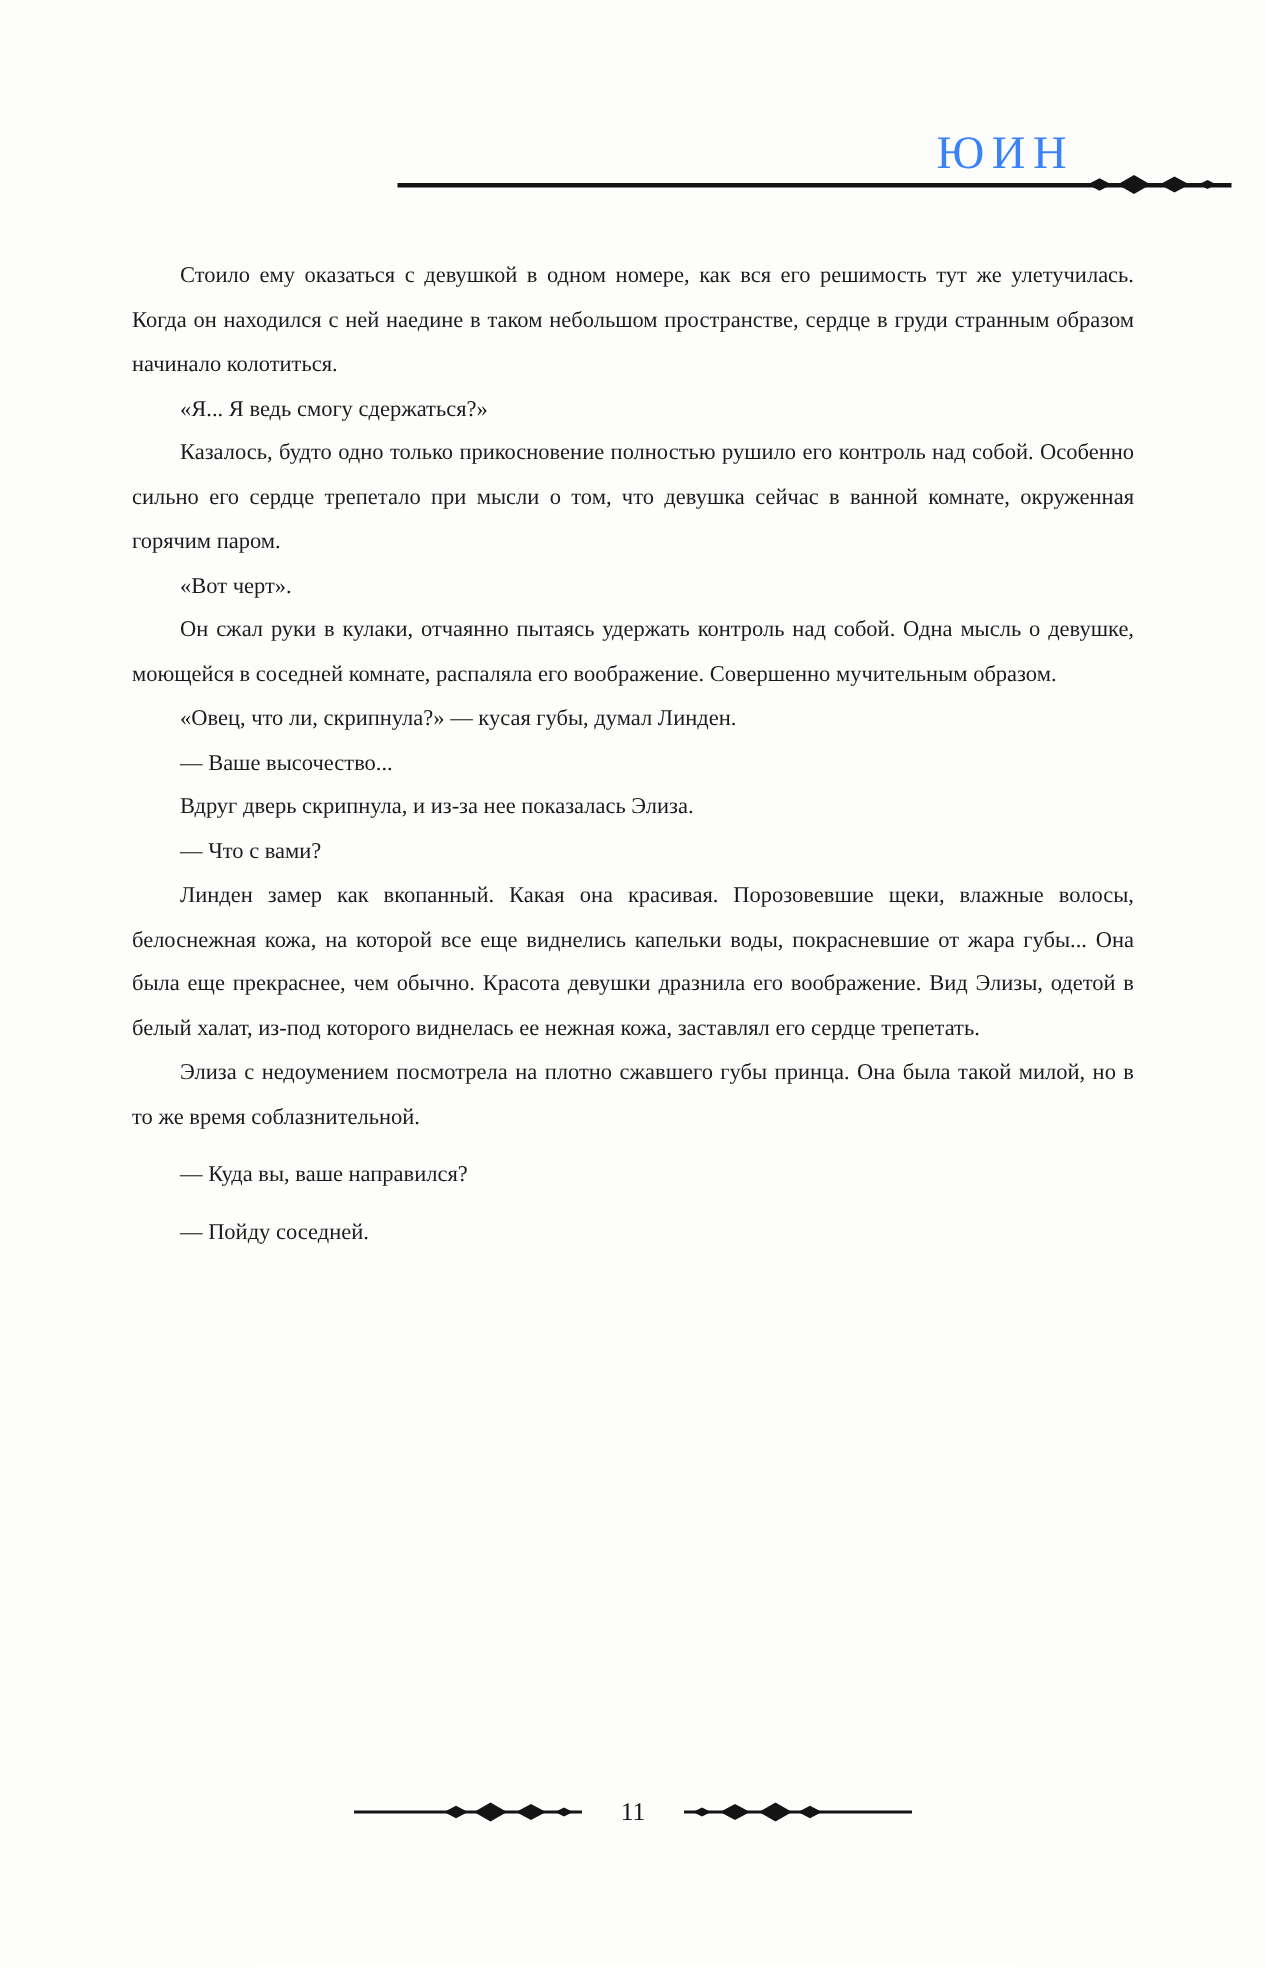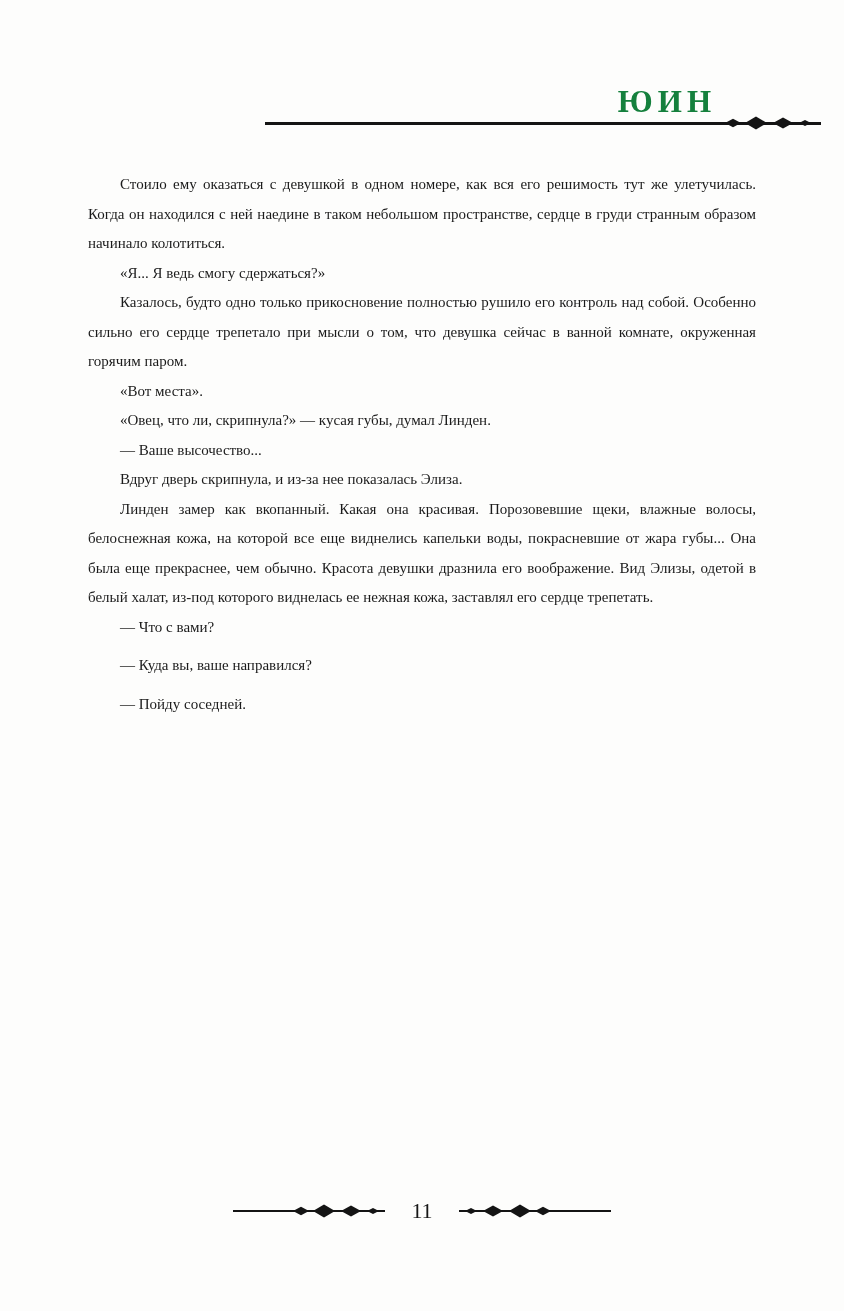--- a/index.html
+++ b/index.html
@@ -17,22 +17,22 @@
     overflow: hidden;
   }
 
   
   .running-head {
     position: absolute;
     top: 84px;
     right: 128px;
     font-size: 31px;
     letter-spacing: 5px;
-    font-weight: 700;
-    color: #15803d;
+    font-weight: 400;
+    color: #3b82f6;
   }
   .header-rule {
     position: absolute;
     top: 122px;
     left: 265px;
     width: 556px;
     height: 3px;
     background: #141414;
   }
   .header-rule .ornament {
@@ -73,21 +73,21 @@
   }
   .footer .rule-seg {
     height: 2px;
     background: #141414;
   }
   .footer .rule-left  { width: 52px; }
   .footer .rule-right { width: 52px; }
   .footer .ornament { line-height: 0; }
   .footer .ornament.flipped svg { transform: scaleX(-1); }
   .page-number {
-    font-size: 22px;
+    font-size: 17px;
     padding: 0 26px;
     color: #161616;
   }
 
   svg.diamonds { display: inline-block; }
 </style>
 </head>
 <body>
 
 <div class="page">
@@ -103,26 +103,28 @@
         <path d="M54 9 L64 3.6 L74 9 L64 14.4 Z" fill="#141414"></path>
         <path d="M80 9 L86 6 L92 9 L86 12 Z" fill="#141414"></path>
       </svg>
     </span>
   </div>
 
   <div class="body-text">
     <p>Стоило ему оказаться с девушкой в одном номере, как вся его решимость тут же улетучилась. Когда он находился с ней наедине в таком небольшом пространстве, сердце в груди странным образом начинало колотиться.</p>
     <p>«Я... Я ведь смогу сдержаться?»</p>
     <p>Казалось, будто одно только прикосновение полностью рушило его контроль над собой. Особенно сильно его сердце трепетало при мысли о том, что девушка сейчас в ванной комнате, окруженная горячим паром.</p>
-    <p>«Вот места».</p>
+    <p>«Вот черт».</p>
+    <p>Он сжал руки в кулаки, отчаянно пытаясь удержать контроль над собой. Одна мысль о девушке, моющейся в соседней комнате, распаляла его воображение. Совершенно мучительным образом.</p>
     <p>«Овец, что ли, скрипнула?» — кусая губы, думал Линден.</p>
     <p>— Ваше высочество...</p>
     <p>Вдруг дверь скрипнула, и из-за нее показалась Элиза.</p>
+    <p>— Что с вами?</p>
     <p>Линден замер как вкопанный. Какая она красивая. Порозовевшие щеки, влажные волосы, белоснежная кожа, на которой все еще виднелись капельки воды, покрасневшие от жара губы... Она была еще прекраснее, чем обычно. Красота девушки дразнила его воображение. Вид Элизы, одетой в белый халат, из-под которого виднелась ее нежная кожа, заставлял его сердце трепетать.</p>
-    <p>— Что с вами?</p>
+    <p>Элиза с недоумением посмотрела на плотно сжавшего губы принца. Она была такой милой, но в то же время соблазнительной.</p>
     <p class="spaced">— Куда вы, ваше направился?</p>
     <p class="spaced">— Пойду соседней.</p>
   </div>
 
   <div class="footer">
     <span class="rule-seg rule-left"></span>
     <span class="ornament">
       <svg class="diamonds" width="100" height="18" viewBox="0 0 100 18" xmlns="http://www.w3.org/2000/svg">
         <line x1="0" y1="9" x2="100" y2="9" stroke="#141414" stroke-width="2"></line>
         <path d="M8 9 L16 4.8 L24 9 L16 13.2 Z" fill="#141414"></path>

